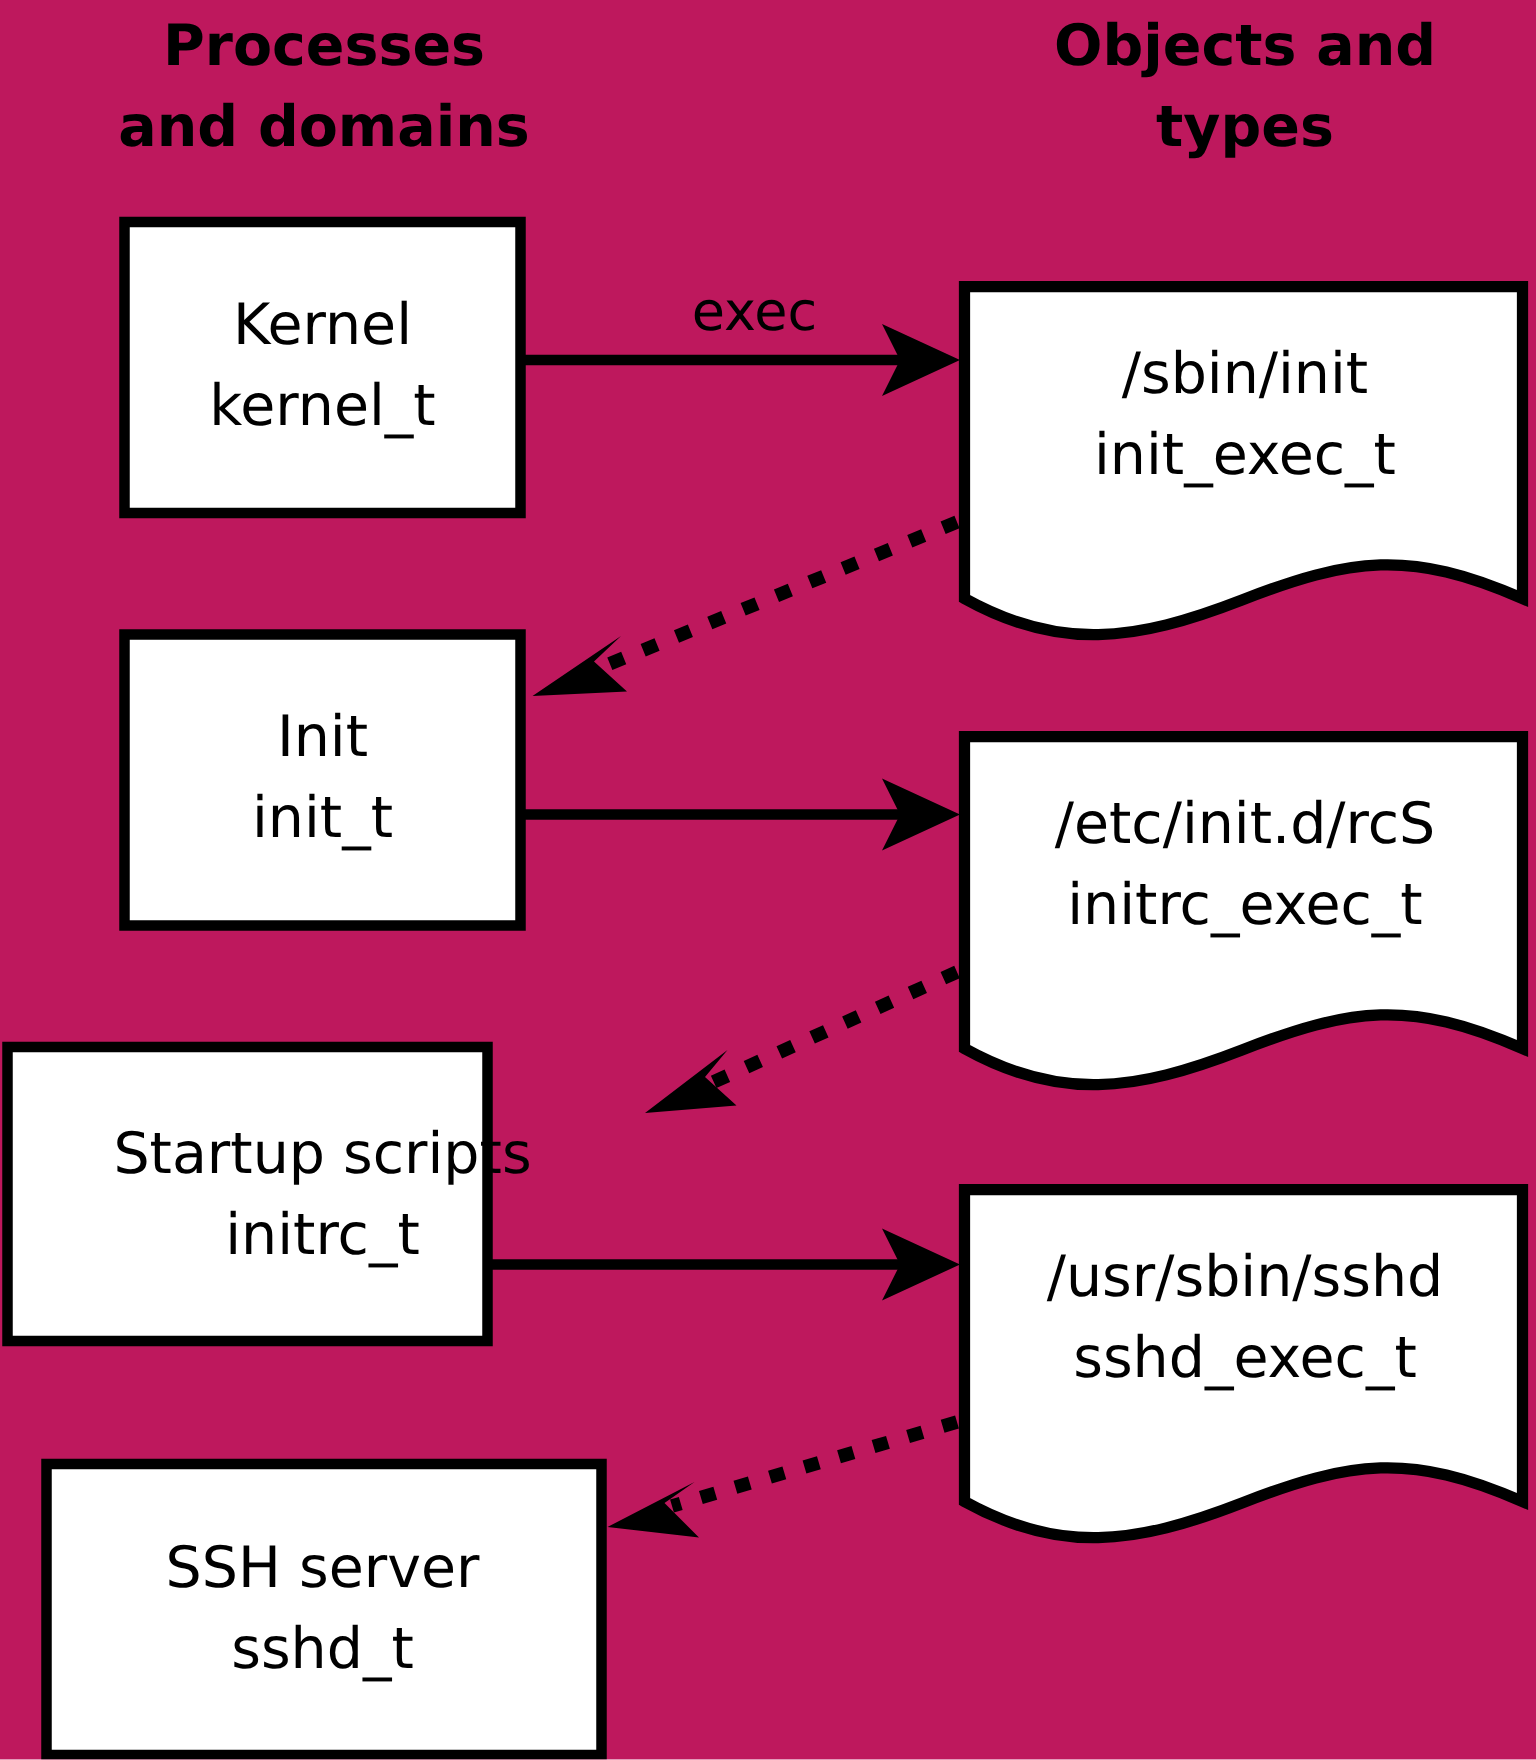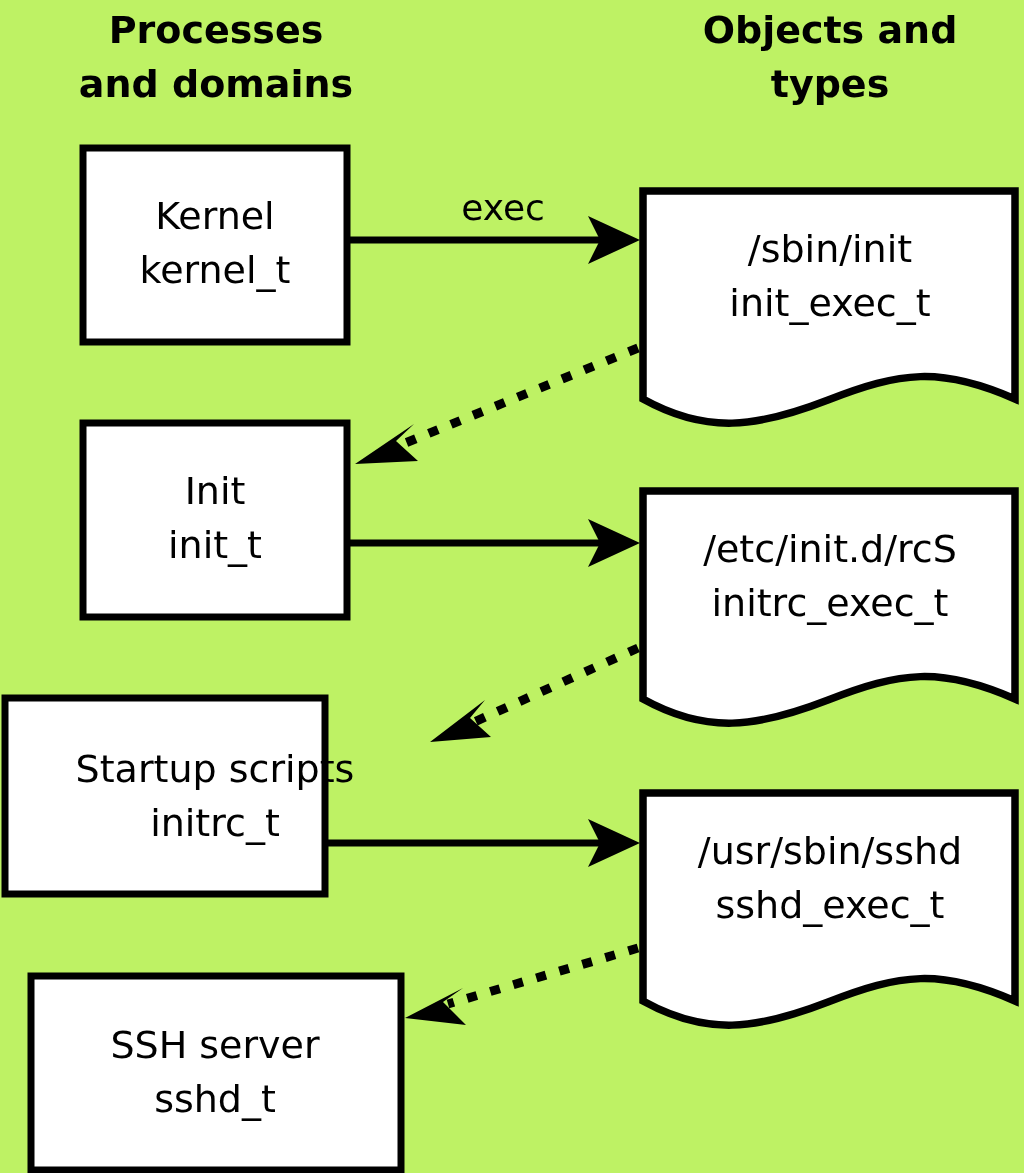--- a/index.html
+++ b/index.html
@@ -10,21 +10,21 @@
   body {
     width: 1024px;
     height: 1173px;
     overflow: hidden;
     font-family: "DejaVu Sans", sans-serif;
   }
   #diagram-root {
     position: relative;
     width: 1024px;
     height: 1173px;
-    background: #bef264;
+    background: #be185d;
   }
   svg#diagram-svg {
     display: block;
     width: 1024px;
     height: 1173px;
   }
   .col-header {
     font-family: "DejaVu Sans", sans-serif;
     font-weight: bold;
     font-size: 38px;

